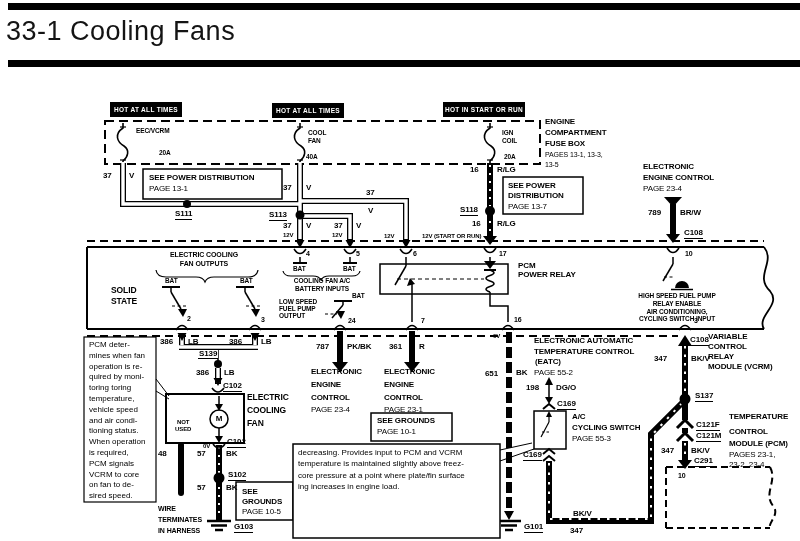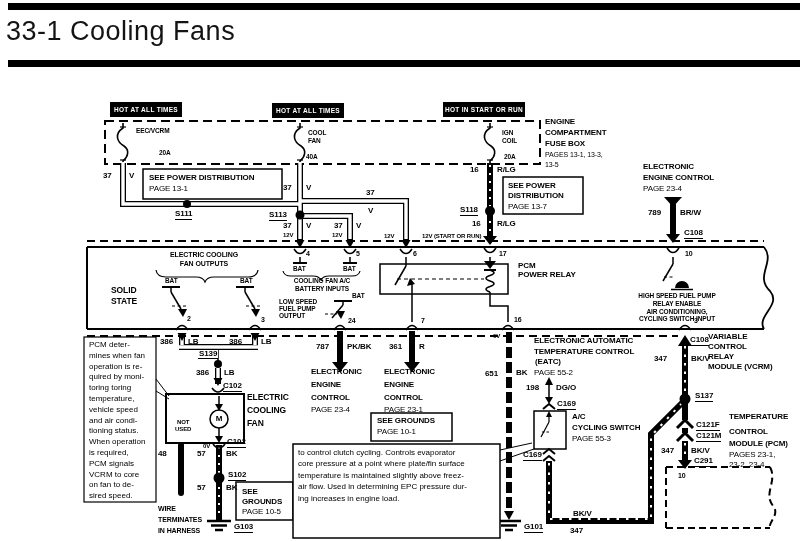--- a/index.html
+++ b/index.html
@@ -469,20 +469,19 @@
       <div>and air condi-</div>
       <div>tioning status.</div>
     <div>When operation</div>
       <div>is required,</div>
       <div>PCM signals</div>
     <div>VCRM to core</div>
       <div>on fan to de-</div>
       <div>sired speed.</div>
   </div>
   <div class="note n2" style="left:298px;top:447px;width:200px">
-    <div>to control clutch cycling.  Controls evaporator</div>
-      <div>core pressure at a point where plate/fin surface</div>
-    <div>temperature is maintained slightly above freez-</div>
-    <div>air flow. Used in determining EPC pressure dur-</div>
+      <div>decreasing.  Provides input to PCM and VCRM</div>
+      <div>temperature is maintained slightly above freez-</div>
+    <div>core pressure at a point where plate/fin surface</div>
       <div>ing increases in engine load.</div>
   </div>
 
 </div>
 
 </body></html>

